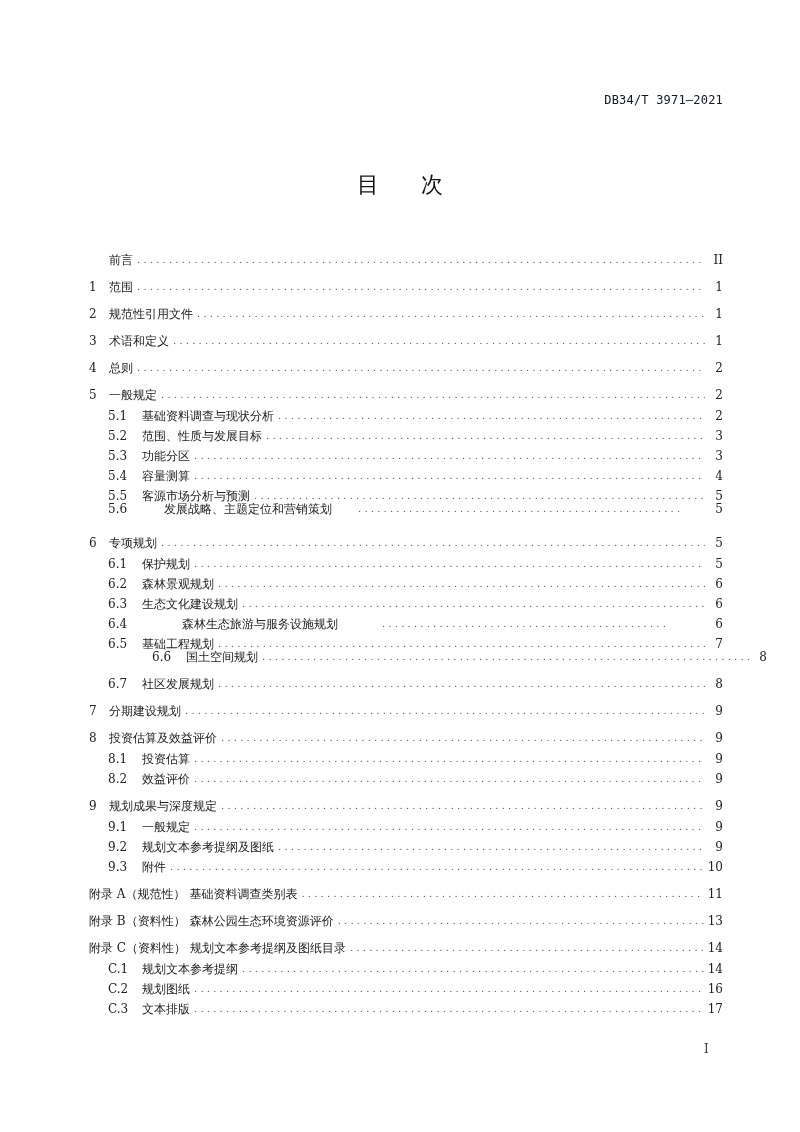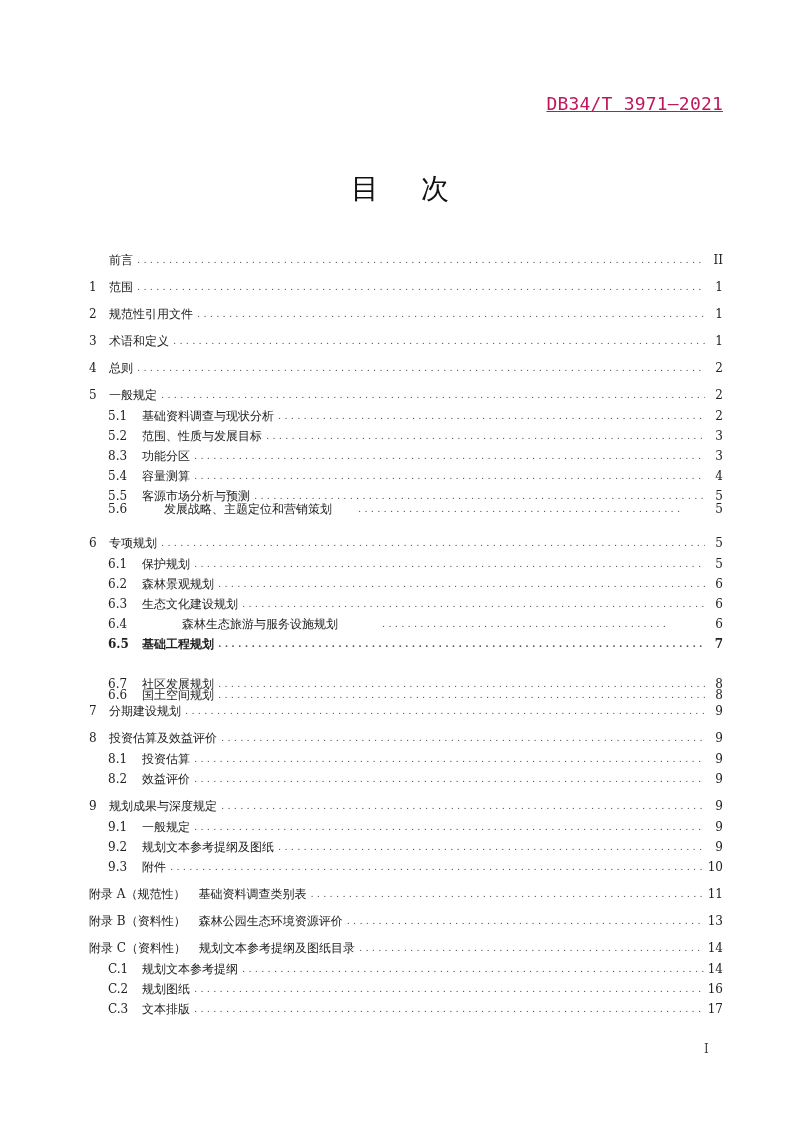--- a/index.html
+++ b/index.html
@@ -1,35 +1,35 @@
 <!DOCTYPE html>
 <html><head>
 <meta charset="utf-8">
 <style>
   html, body { margin:0; padding:0; background:#ffffff; }
   body { width:800px; height:1132px; position:relative; overflow:hidden;
          font-family:"DejaVu Serif", "Liberation Serif", serif; color:#222; }
   .doc-code { position:absolute; top:93px; right:77px; font-family:"DejaVu Sans Mono","Liberation Mono",monospace;
-              font-size:18px; color:#be185d; letter-spacing:0.2px;text-decoration:underline; }
+              font-size:12px; color:#0f172a; letter-spacing:0.2px; }
   .toc-title { position:absolute; top:170px; left:0; width:800px; text-align:center;
-               font-family:"DejaVu Sans","Liberation Sans",sans-serif; font-size:28px; color:#111; }
+               font-family:"DejaVu Sans","Liberation Sans",sans-serif; font-size:22px; color:#111; }
   .toc-title span { display:inline-block; }
   .toc-title .gap { width:42px; }
   .toc { position:absolute; left:89px; width:634px; top:0; }
   .row { position:absolute; left:0; width:634px; height:18px; display:flex; align-items:center;
          font-size:12px; line-height:18px; color:#222; }
   .row .num { display:inline-block; flex:none; }
   .row .lbl { flex:none; white-space:nowrap; }
   .row .dots { flex:1; overflow:hidden; white-space:nowrap; margin:0 4px; color:#555;
                letter-spacing:3.2px; font-size:10px; }
   .row .pg { flex:none; text-align:right; min-width:14px; }
   .row.l1 .num { width:20px; }
   .row.l2 { left:19px; width:615px; }
   .row.l2 .num { width:34px; }
-  .row.app .prefix { flex:none; white-space:nowrap; margin-right:13px; }
+  .row.app .prefix { flex:none; white-space:nowrap; margin-right:4px; }
   .page-num { position:absolute; top:1042px; left:704px; font-size:12px; color:#444; }
 </style>
 </head>
 <body>
 
 <div class="doc-code">DB34/T 3971—2021</div>
 
 <div class="toc-title">
   <span>目</span><span class="gap"></span><span>次</span>
 </div>
@@ -77,21 +77,21 @@
       <span class="dots">........................................................................................................................................................................................................</span>
       <span class="pg">2</span>
     </div>
     <div class="row l2" style="top: 427px; align-items: flex-end;">
       <span class="num">5.2</span>
       <span class="lbl">范围、性质与发展目标</span>
       <span class="dots">........................................................................................................................................................................................................</span>
       <span class="pg">3</span>
     </div>
     <div class="row l2" style="top: 447px;">
-      <span class="num">8.3</span>
+      <span class="num">5.3</span>
       <span class="lbl">功能分区</span>
       <span class="dots">........................................................................................................................................................................................................</span>
       <span class="pg">3</span>
     </div>
     <div class="row l2" style="top: 467px;">
       <span class="num">5.4</span>
       <span class="lbl">容量测算</span>
       <span class="dots">........................................................................................................................................................................................................</span>
       <span class="pg">4</span>
     </div>
@@ -130,27 +130,27 @@
       <span class="lbl">生态文化建设规划</span>
       <span class="dots">........................................................................................................................................................................................................</span>
       <span class="pg">6</span>
     </div>
     <div class="row l2" style="top: 615px; gap: 40px;">
       <span class="num">6.4</span>
       <span class="lbl">森林生态旅游与服务设施规划</span>
       <span class="dots">........................................................................................................................................................................................................</span>
       <span class="pg">6</span>
     </div>
-    <div class="row l2" style="top: 635px; font-weight: bold;">
+    <div class="row l2" style="top: 635px;">
       <span class="num">6.5</span>
       <span class="lbl">基础工程规划</span>
       <span class="dots">........................................................................................................................................................................................................</span>
       <span class="pg">7</span>
     </div>
-    <div class="row l2" style="top: 686px;">
+    <div class="row l2" style="top: 648px; margin-left: 44px;">
       <span class="num">6.6</span>
       <span class="lbl">国土空间规划</span>
       <span class="dots">........................................................................................................................................................................................................</span>
       <span class="pg">8</span>
     </div>
     <div class="row l2" style="top: 675px;">
       <span class="num">6.7</span>
       <span class="lbl">社区发展规划</span>
       <span class="dots">........................................................................................................................................................................................................</span>
       <span class="pg">8</span>

